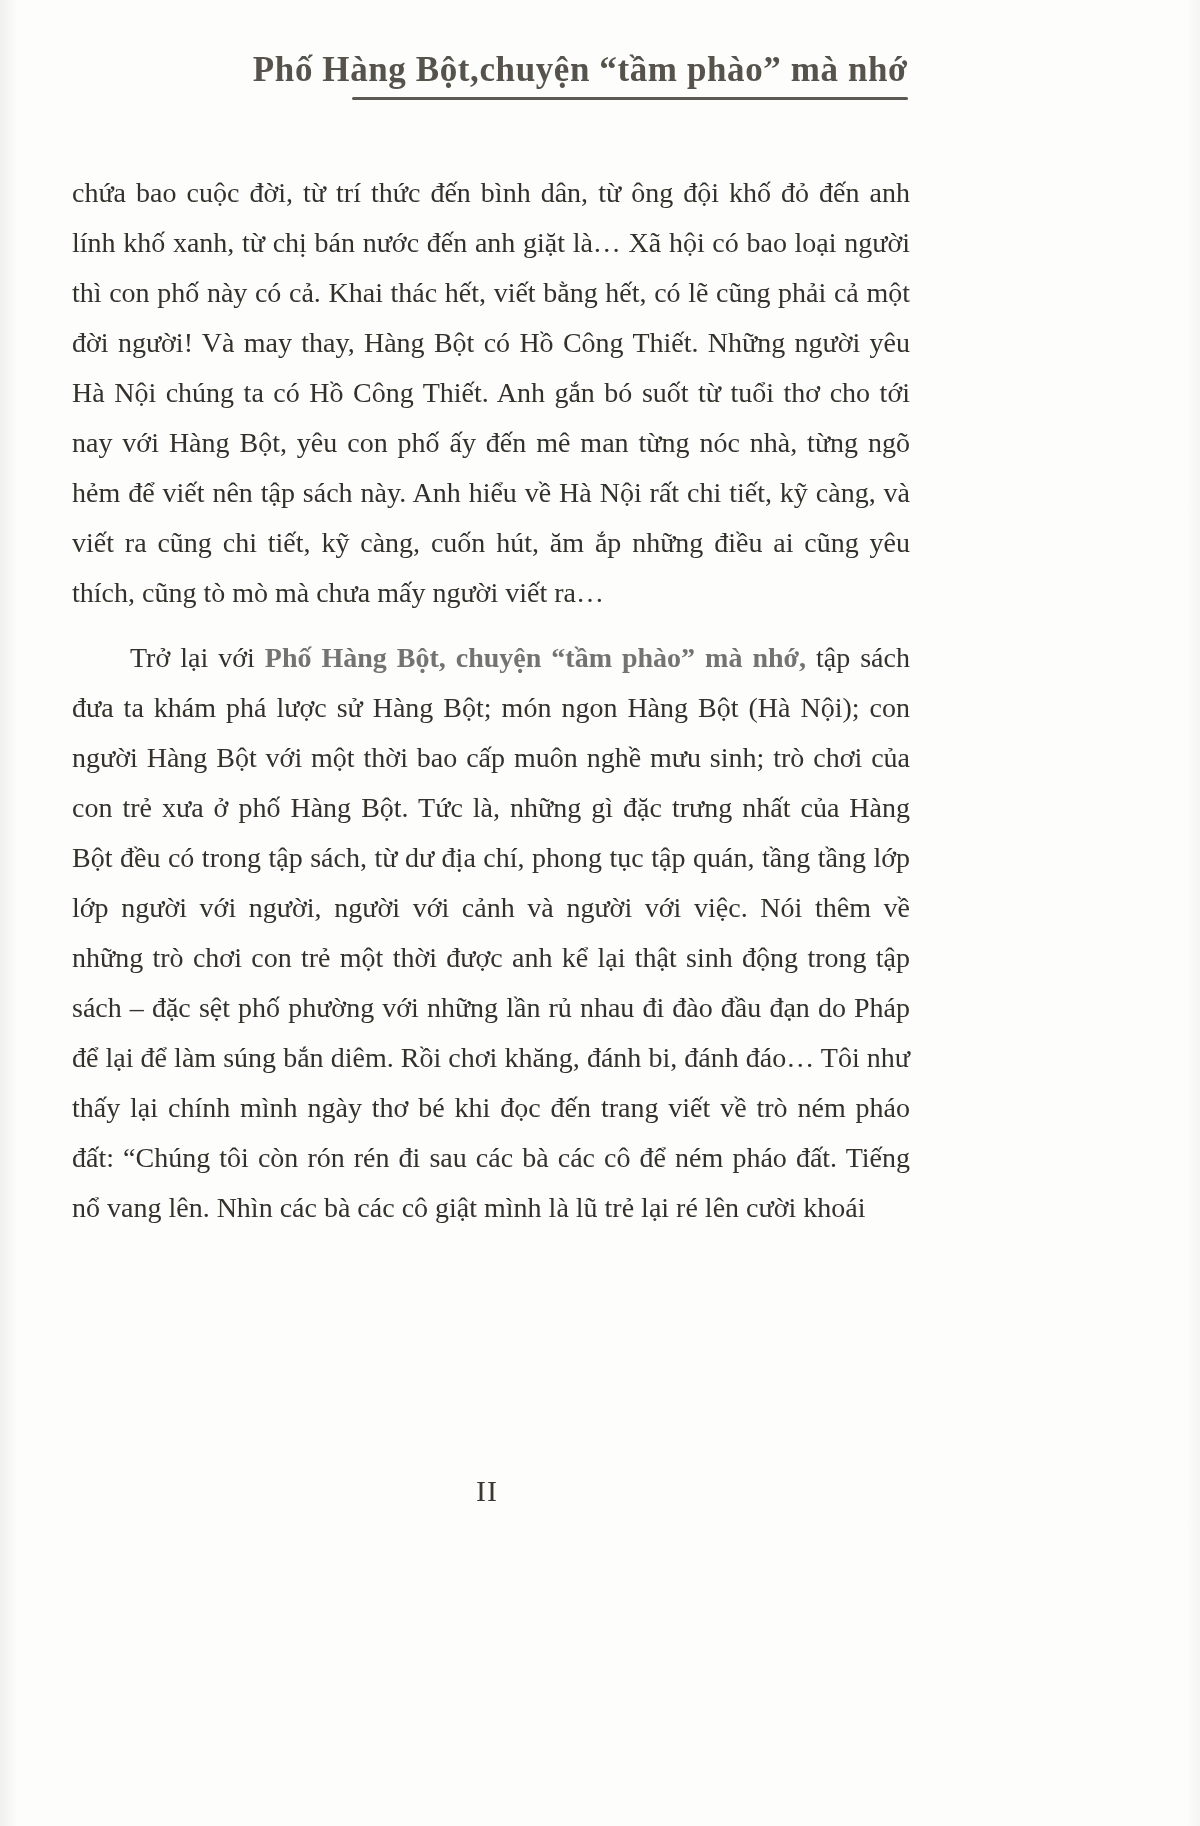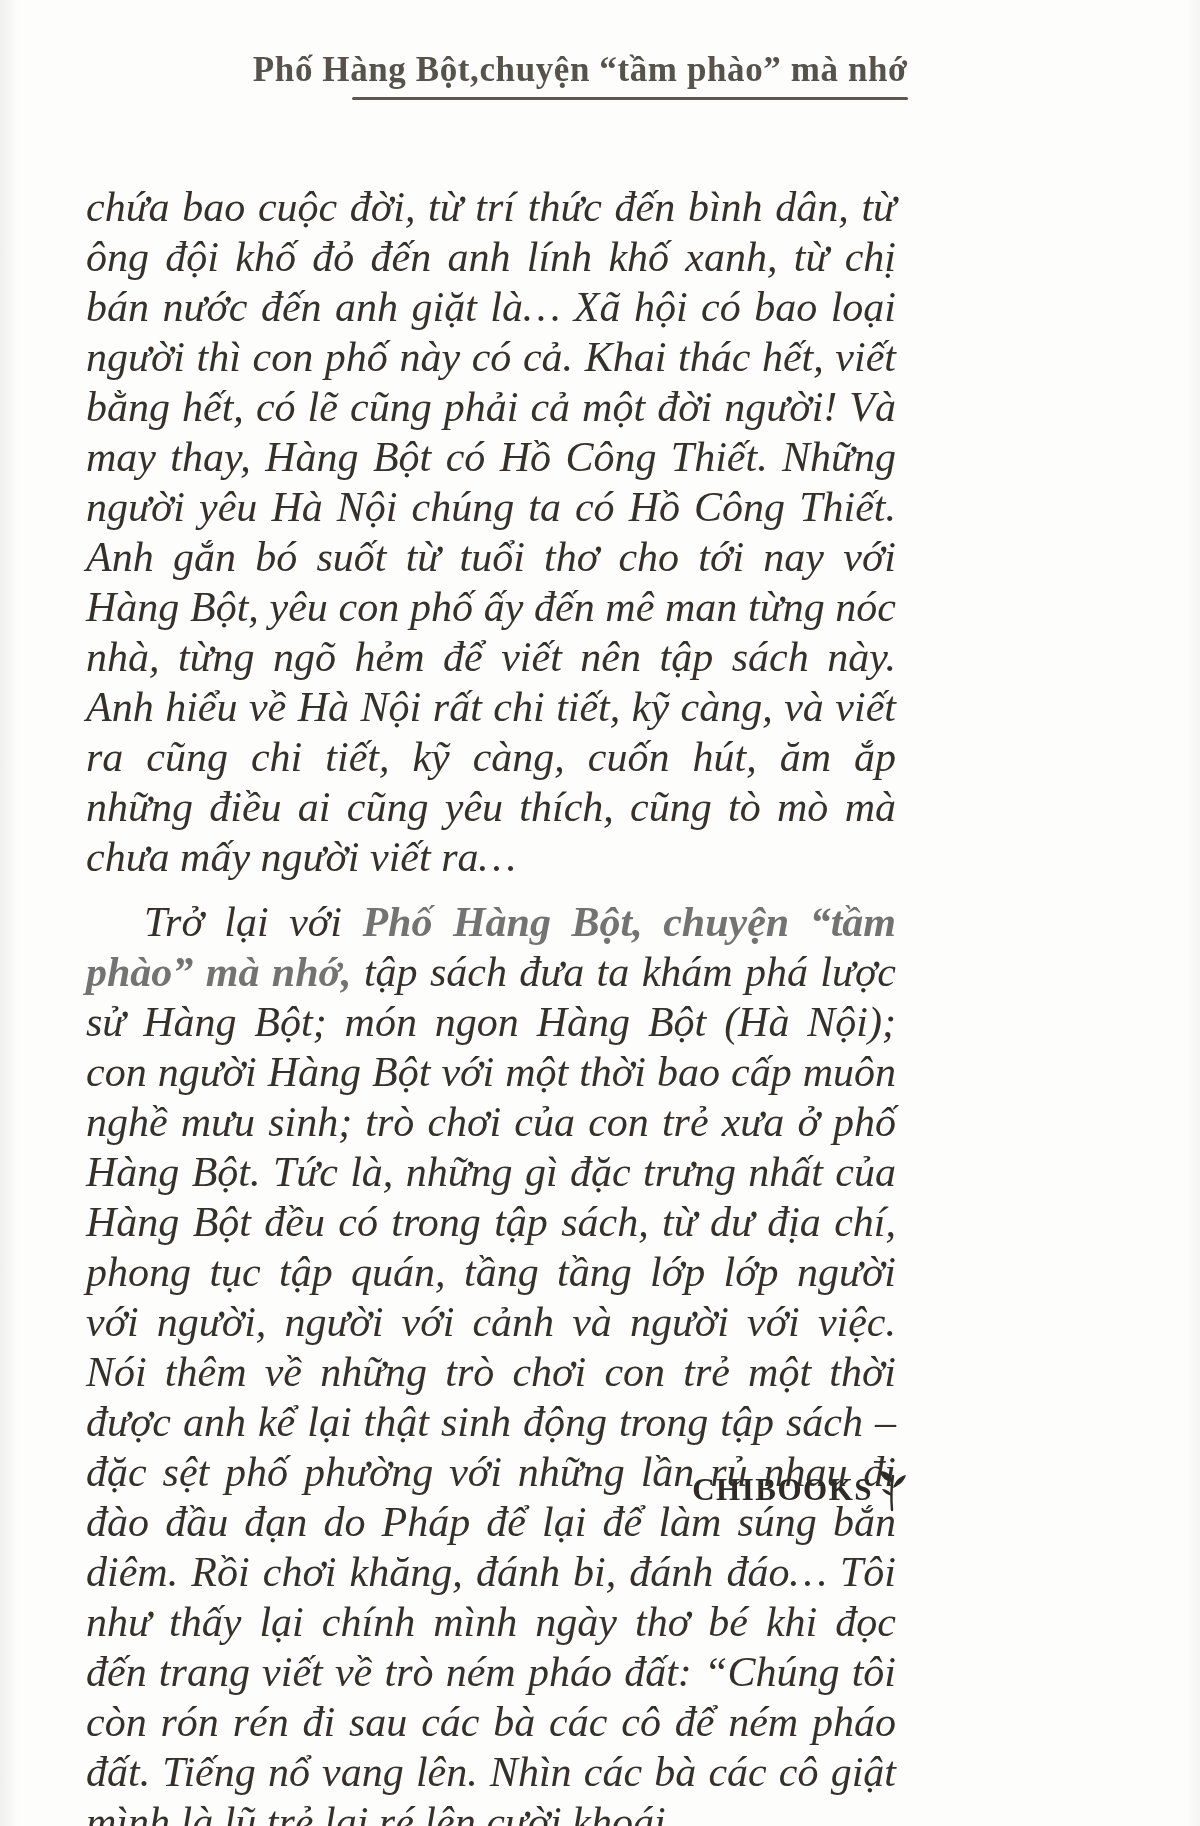--- a/index.html
+++ b/index.html
@@ -50,26 +50,25 @@
     background: #5c5953;
     border-radius: 2px;
   }
   .body-text {
     position: absolute;
     top: 168px;
     left: 72px;
     width: 838px;
   }
   .body-text p {
-    margin: 14px;
-    font-size: 42px;
+    margin: 0;
+    font-size: 28px;
     line-height: 50px;
     text-align: justify;
     color: #34312b;
-    font-style: italic;
   }
   .body-text p + p {
     margin-top: 15px;
     text-indent: 58px;
   }
   .body-text b {
     font-weight: bold;
     color: #737373;
   }
   .footer-pagenum {
@@ -111,24 +110,16 @@
   <div class="running-head">
     <span class="running-head-title">Phố Hàng Bột,chuyện “tầm phào” mà nhớ</span>
     <div class="running-head-rule"></div>
   </div>
 
   <div class="body-text">
     <p><span>chứa bao cuộc đời, từ trí thức đến bình dân, từ ông đội khố đỏ đến anh lính khố xanh, từ chị bán nước đến anh giặt là… Xã hội có bao loại người thì con phố này có cả. Khai thác hết, viết bằng hết, có lẽ cũng phải cả một đời người! Và may thay, Hàng Bột có Hồ Công Thiết. Những người yêu Hà Nội chúng ta có Hồ Công Thiết. Anh gắn bó suốt từ tuổi thơ cho tới nay với Hàng Bột, yêu con phố ấy đến mê man từng nóc nhà, từng ngõ hẻm để viết nên tập sách này. Anh hiểu về Hà Nội rất chi tiết, kỹ càng, và viết ra cũng chi tiết, kỹ càng, cuốn hút, ăm ắp những điều ai cũng yêu thích, cũng tò mò mà chưa mấy người viết ra…</span></p>
     <p><span>Trở lại với </span><b>Phố Hàng Bột, chuyện “tầm phào” mà nhớ,</b><span> tập sách đưa ta khám phá lược sử Hàng Bột; món ngon Hàng Bột (Hà Nội); con người Hàng Bột với một thời bao cấp muôn nghề mưu sinh; trò chơi của con trẻ xưa ở phố Hàng Bột. Tức là, những gì đặc trưng nhất của Hàng Bột đều có trong tập sách, từ dư địa chí, phong tục tập quán, tầng tầng lớp lớp người với người, người với cảnh và người với việc. Nói thêm về những trò chơi con trẻ một thời được anh kể lại thật sinh động trong tập sách – đặc sệt phố phường với những lần rủ nhau đi đào đầu đạn do Pháp để lại để làm súng bắn diêm. Rồi chơi khăng, đánh bi, đánh đáo… Tôi như thấy lại chính mình ngày thơ bé khi đọc đến trang viết về trò ném pháo đất: “Chúng tôi còn rón rén đi sau các bà các cô để ném pháo đất. Tiếng nổ vang lên. Nhìn các bà các cô giật mình là lũ trẻ lại ré lên cười khoái</span></p>
   </div>
 
+  <div class="footer-pagenum">II</div>
 
-  <div class="footer-publisher">
-    <span class="footer-publisher-name">CHIBOOKS</span>
-    <svg class="publisher-leaf" viewBox="0 0 34 44" xmlns="http://www.w3.org/2000/svg" fill="none">
-      <path d="M16 42 C15 30, 15 20, 17 8" stroke="#2e2b26" stroke-width="2.4" stroke-linecap="round"></path>
-      <path d="M17 14 C11 14, 5 10, 4 3 C11 3, 16 7, 17 14 Z" fill="#2e2b26"></path>
-      <path d="M17 20 C22 18, 28 14, 30 7 C24 8, 19 13, 17 20 Z" fill="#2e2b26"></path>
-      <path d="M16 28 C12 27, 8 25, 6 21 C10 21, 14 23, 16 28 Z" fill="#2e2b26"></path>
-    </svg>
-  </div>
 
 </div>
 
 </body></html>

